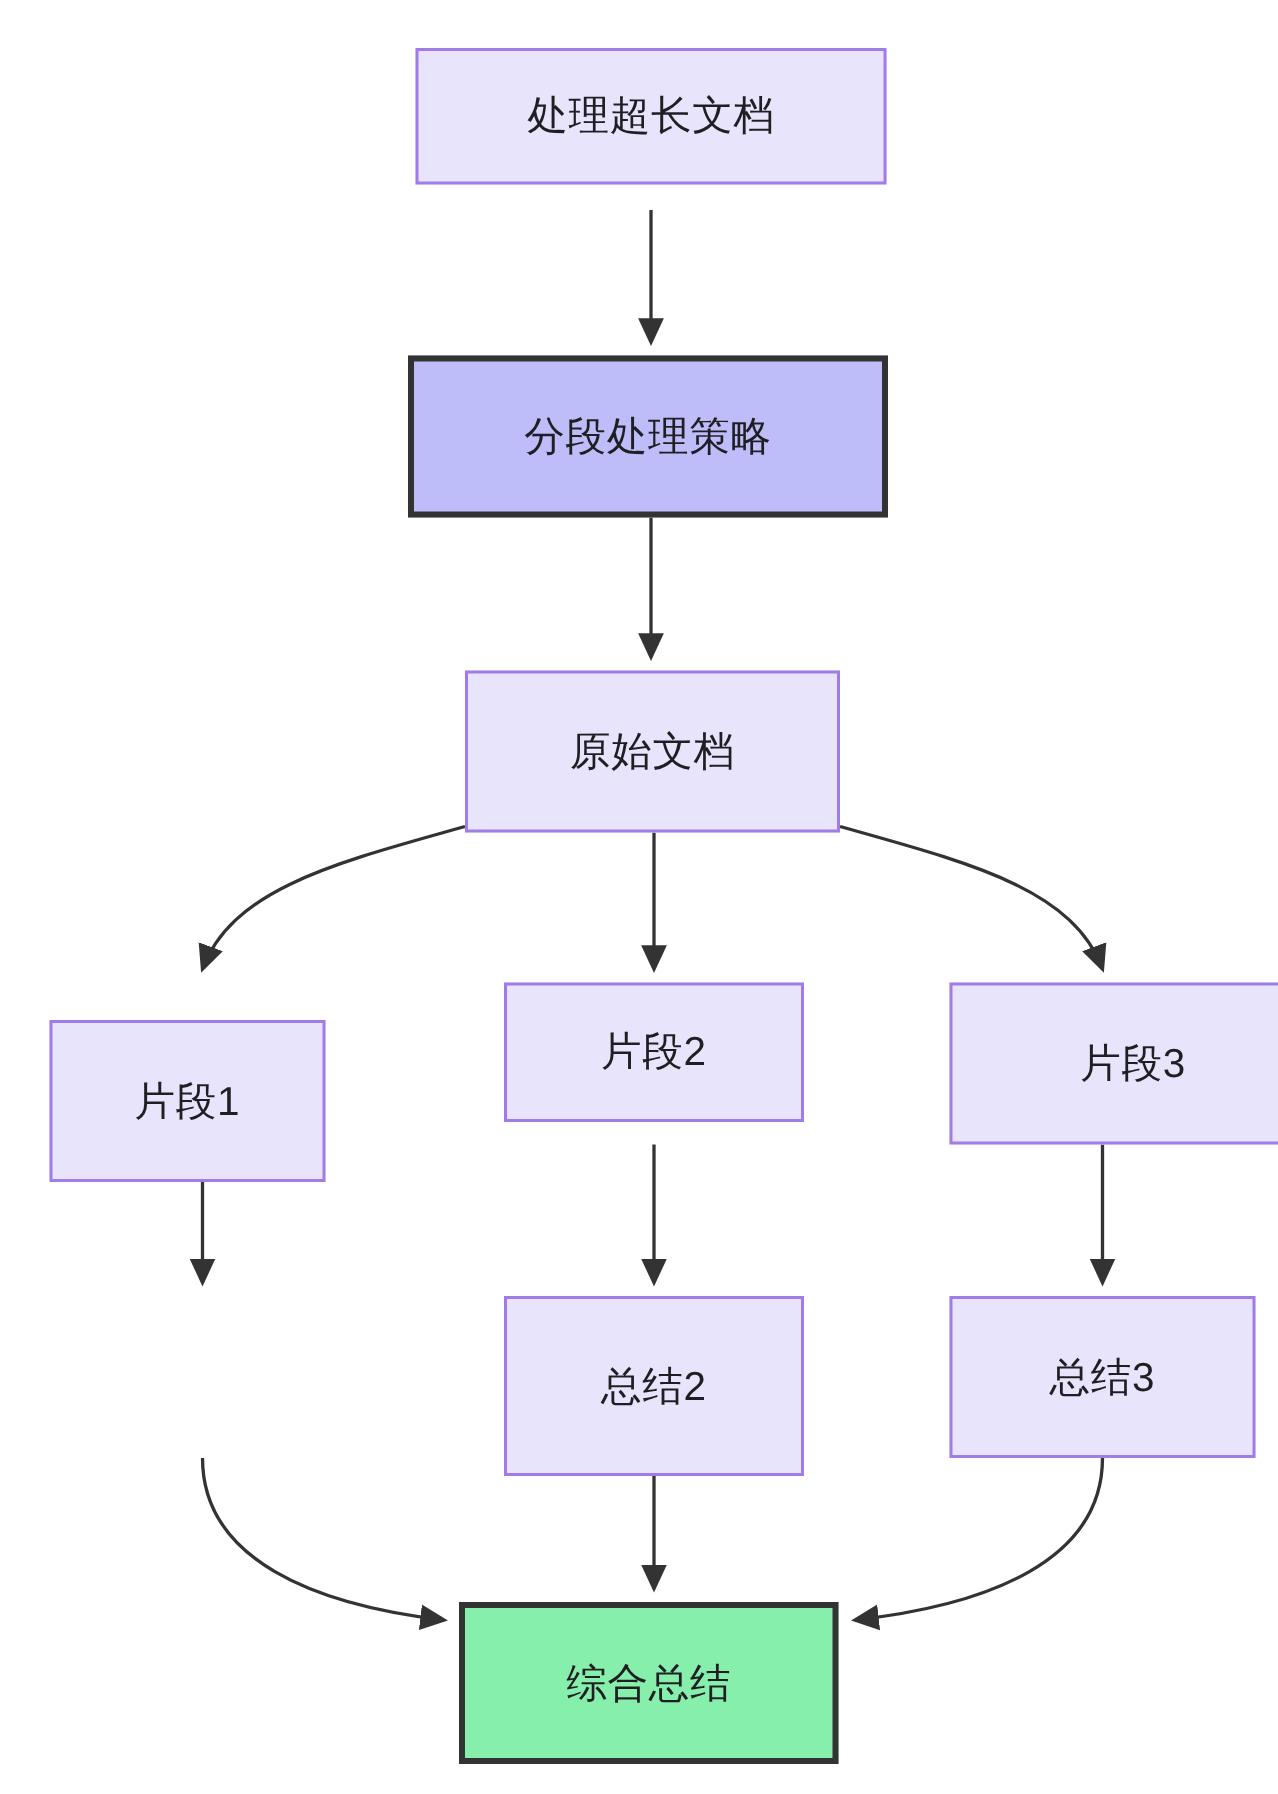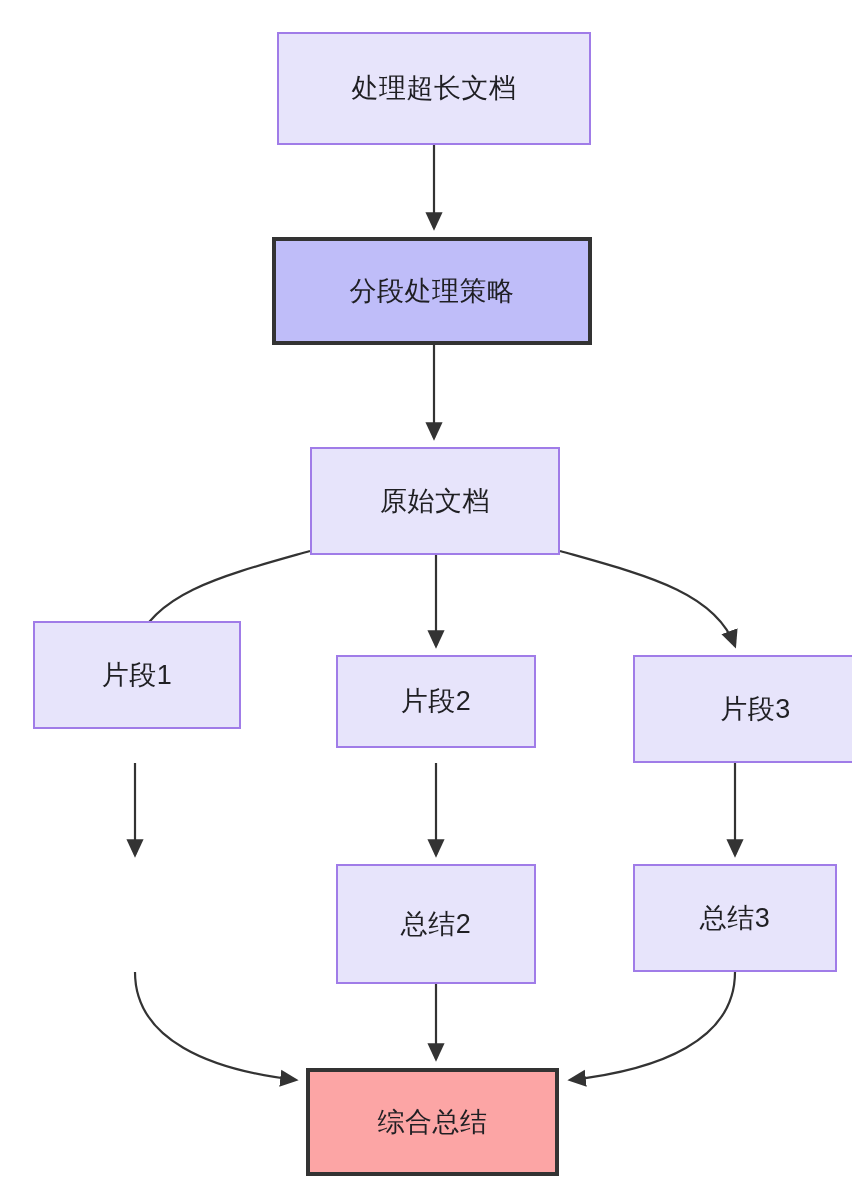--- a/index.html
+++ b/index.html
@@ -42,21 +42,21 @@
   }
   .node-default {
     background: #e7e4fb;
     border: 2px solid #a07ce8;
   }
   .node-highlight {
     background: #bfbdf9;
     border: 4px solid #333333;
   }
   .node-success {
-    background: #fca5a5;
+    background: #86efac;
     border: 4px solid #333333;
   }
 </style>
 </head>
 <body>
 
 <div id="diagram">
 
   <svg id="edge-layer" viewBox="0 0 852 1196" width="852" height="1196" xmlns="http://www.w3.org/2000/svg">
     <defs>
@@ -81,33 +81,33 @@
 
     <path d="M 735,763 L 735,855" fill="none" stroke="#333333" stroke-width="2.2" marker-end="url(#arrowhead)"></path>
 
     <path d="M 135,972 C 135,1040 210,1070 296,1080" fill="none" stroke="#333333" stroke-width="2.2" marker-end="url(#arrowhead)"></path>
 
     <path d="M 436,972 L 436,1059" fill="none" stroke="#333333" stroke-width="2.2" marker-end="url(#arrowhead)"></path>
 
     <path d="M 735,972 C 735,1040 660,1070 570,1080" fill="none" stroke="#333333" stroke-width="2.2" marker-end="url(#arrowhead)"></path>
   </svg>
 
-  <div class="node node-default" style="left:277px; top:32px; width:314px; height:113px;align-items:center;">
+  <div class="node node-default" style="left:277px; top:32px; width:314px; height:91px;align-items:center;">
     <span>处理超长文档</span>
   </div>
 
   <div class="node node-default" style="left:310px; top:447px; width:250px; height:108px;">
     <span>原始文档</span>
   </div>
 
   <div class="node node-highlight" style="left:272px; top:237px; width:320px; height:108px;">
     <span>分段处理策略</span>
   </div>
 
-  <div class="node node-default" style="left:33px; top:621px; width:208px; height:108px;align-items:center;">
+  <div class="node node-default" style="left:33px; top:680px; width:184px; height:108px;align-items:center;">
     <span>片段1</span>
   </div>
 
   <div class="node node-default" style="left:336px; top:655px; width:200px; height:93px;">
     <span>片段2</span>
   </div>
 
   <div class="node node-default" style="left:633px; top:655px; width:245px; height:108px;">
     <span>片段3</span>
   </div>

